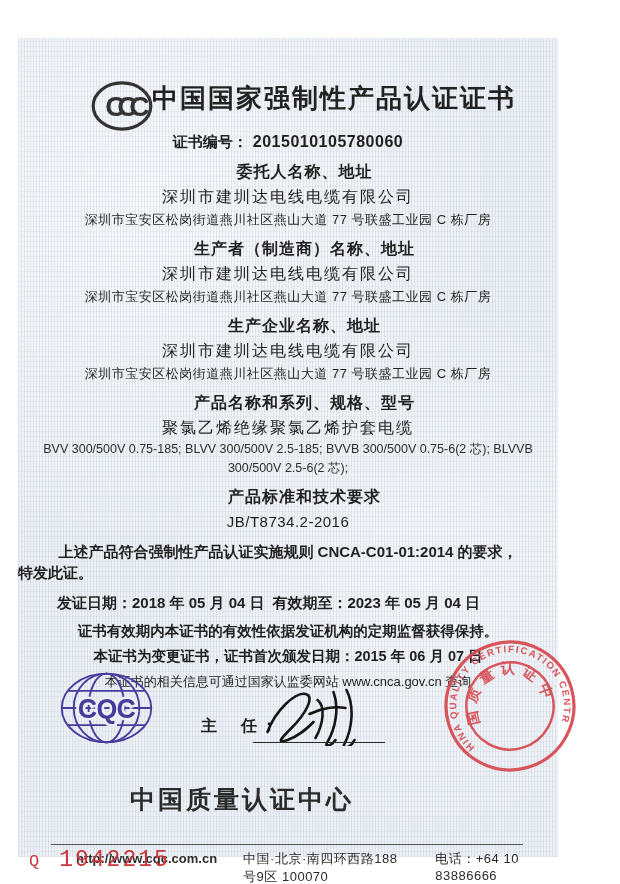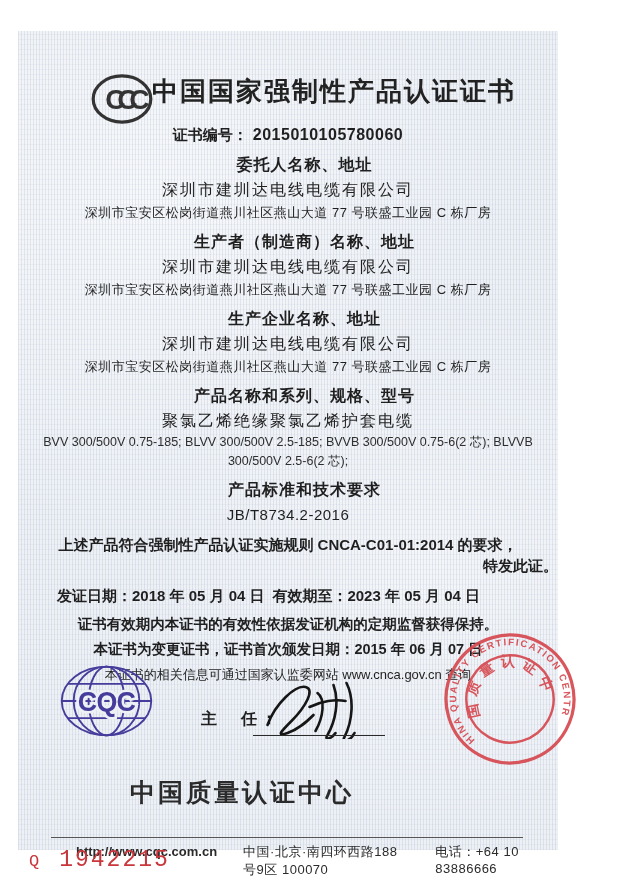--- a/index.html
+++ b/index.html
@@ -5,21 +5,21 @@
   * { margin:0; padding:0; box-sizing:border-box; }
   html,body { width:620px; height:884px; }
   body {
     font-family:"Liberation Sans","DejaVu Sans",sans-serif;
     background:#ffffff;
     position:relative;
     overflow:hidden;
     color:#1f1f1f;
   }
   .cert {
-    position:absolute; left:18px; top:31px; width:540px; height:819px;
+    position:absolute; left:18px; top:38px; width:540px; height:819px;
     background-color:#edf0f5;
     background-image:
       repeating-linear-gradient(90deg, rgba(125,145,175,0.16) 0 1px, transparent 1px 3px),
       repeating-linear-gradient(0deg, rgba(125,145,175,0.07) 0 1px, transparent 1px 5px),
       radial-gradient(circle at 25% 20%, rgba(255,255,255,0.55), transparent 45%),
       radial-gradient(circle at 75% 65%, rgba(255,255,255,0.4), transparent 40%);
   }
   .ccc-logo { position:absolute; left:72px; top:40px; width:64px; height:56px; }
   .title {
     padding-top:43px; padding-left:92px;
@@ -27,21 +27,21 @@
   }
   .certno { margin-top:17px; text-align:center; font-size:15px; font-weight:bold; }
   .certno .num { font-size:16px; margin-left:5px; letter-spacing:0.5px; }
 
   .sec-heading { margin-top:10px; text-align:center; font-weight:bold; font-size:16px; letter-spacing:1px;padding-left:33px; }
   .sec-line1 { margin-top:4px; text-align:center; font-size:16px; letter-spacing:2px; }
   .sec-line2 { margin-top:3px; text-align:center; font-size:13px; letter-spacing:0.5px; }
   .spec-line { margin-top:2px; text-align:center; font-size:12.5px; color:#2e2e2e; }
   .std-line  { margin-top:5px; text-align:center; font-size:15px; letter-spacing:0.5px; }
   .statement { margin-top:13px; text-align:center; font-weight:bold; font-size:15px; }
-  .statement2 { text-align:right; font-weight:bold; font-size:15px; margin-top:2px; }
+  .statement2 { text-align:left; font-weight:bold; font-size:15px; margin-top:2px; }
   .dates { display:flex; justify-content:space-between; padding:0 78px 0 39px; margin-top:11px; font-weight:bold; font-size:15px; }
   .maintain { margin-top:9px; text-align:center; font-weight:bold; font-size:14.5px; }
   .change  { margin-top:6px; text-align:center; font-weight:bold; font-size:14.5px; }
   .info    { margin-top:7px; text-align:center; font-size:13px; }
 
   .cqc-logo { position:absolute; left:40px; top:632px; width:97px; height:76px; }
 
   .sign-block { position:absolute; left:183px; top:644px; width:210px; height:70px; }
   .sig-label { position:absolute; left:0; top:34px; font-size:16px; font-weight:bold; letter-spacing:4px; }
   .sig-svg { position:absolute; left:50px; top:0; width:125px; height:64px; }

